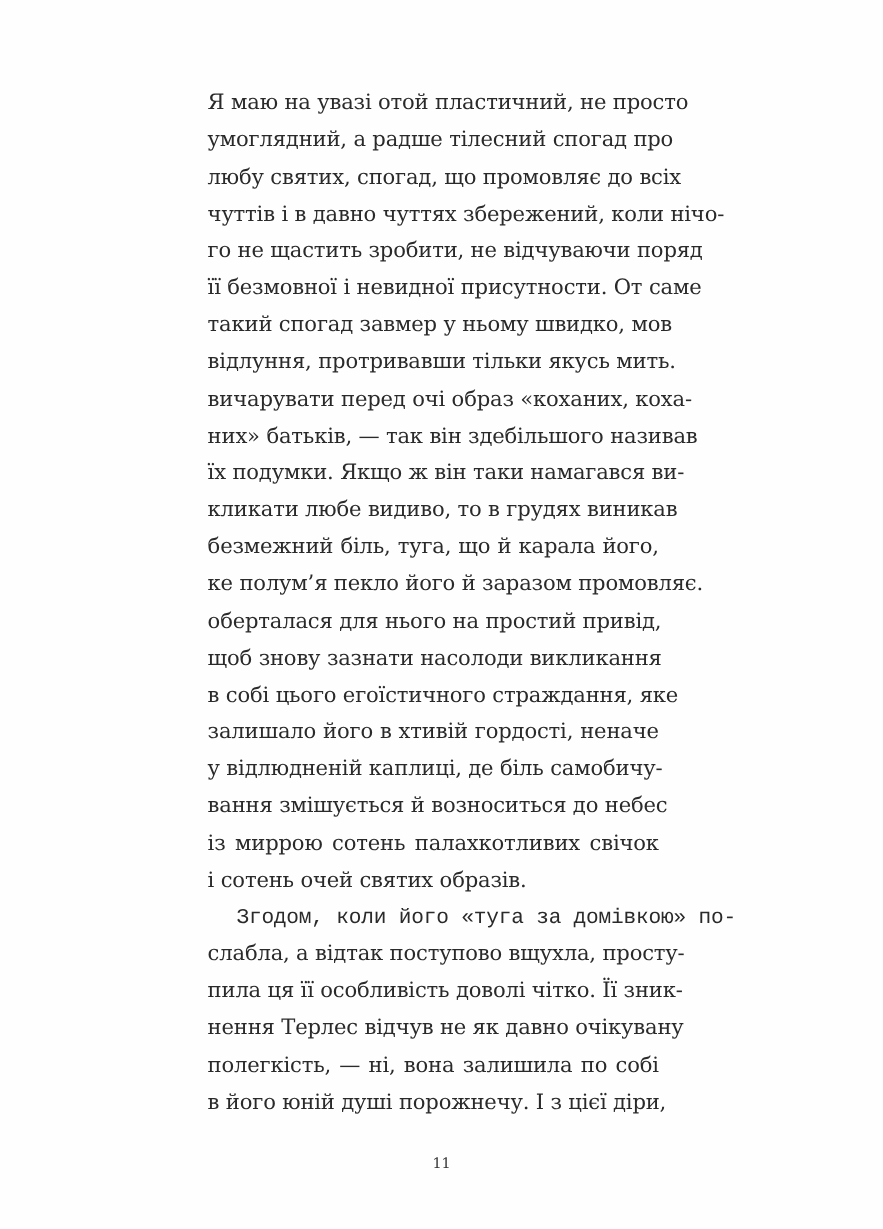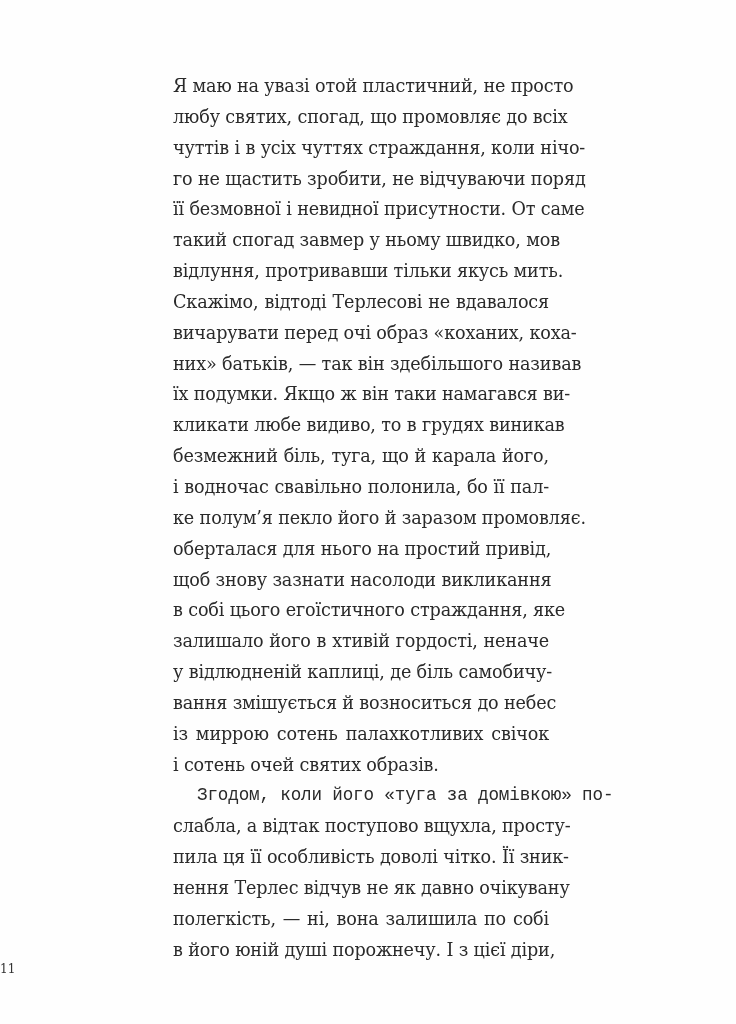--- a/index.html
+++ b/index.html
@@ -14,44 +14,43 @@
     font-size: 17.6px; line-height: 30.85px; color: #2a2a2a;
     letter-spacing: -0.15px;
   }
   .line {
     display: block; height: 30.85px; white-space: nowrap;
     text-align: justify; text-align-last: justify;
   }
   .line.last { text-align-last: left; }
   .line.indent { padding-left: 24px; font-family: Liberation Mono, monospace; }
   .page-number {
-    position: absolute; left: 0; width: 736px; top: 962px; 
+    position: absolute; left: 0; width: 736px; top: 962px; text-align: center;
     font-family: "DejaVu Serif", "Liberation Serif", serif; font-size: 12px; color: #333;
   }
 </style>
 </head>
 <body>
 
 <div class="page">
   <div class="text-block">
     <div>
       <span class="line">Я маю на увазі отой пластичний, не просто</span>
+      <span class="line">умоглядний, а радше тілесний спогад про</span>
       <span class="line">любу святих, спогад, що промовляє до всіх</span>
-      <span class="line">чуттів і в усіх чуттях страждання, коли нічо-</span>
+      <span class="line">чуттів і в давно чуттях збережений, коли нічо-</span>
       <span class="line">го не щастить зробити, не відчуваючи поряд</span>
       <span class="line">її безмовної і невидної присутности. От саме</span>
       <span class="line">такий спогад завмер у ньому швидко, мов</span>
       <span class="line">відлуння, протривавши тільки якусь мить.</span>
-      <span class="line">Скажімо, відтоді Терлесові не вдавалося</span>
       <span class="line">вичарувати перед очі образ «коханих, коха-</span>
       <span class="line">них» батьків, — так він здебільшого називав</span>
       <span class="line">їх подумки. Якщо ж він таки намагався ви-</span>
       <span class="line">кликати любе видиво, то в грудях виникав</span>
       <span class="line">безмежний біль, туга, що й карала його,</span>
-      <span class="line">і водночас свавільно полонила, бо її пал-</span>
       <span class="line">ке полум’я пекло його й заразом промовляє.</span>
       <span class="line">оберталася для нього на простий привід,</span>
       <span class="line">щоб знову зазнати насолоди викликання</span>
       <span class="line">в собі цього егоїстичного страждання, яке</span>
       <span class="line">залишало його в хтивій гордості, неначе</span>
       <span class="line">у відлюдненій каплиці, де біль самобичу-</span>
       <span class="line">вання змішується й возноситься до небес</span>
       <span class="line">із миррою сотень палахкотливих свічок</span>
       <span class="line last">і сотень очей святих образів.</span>
     </div>

